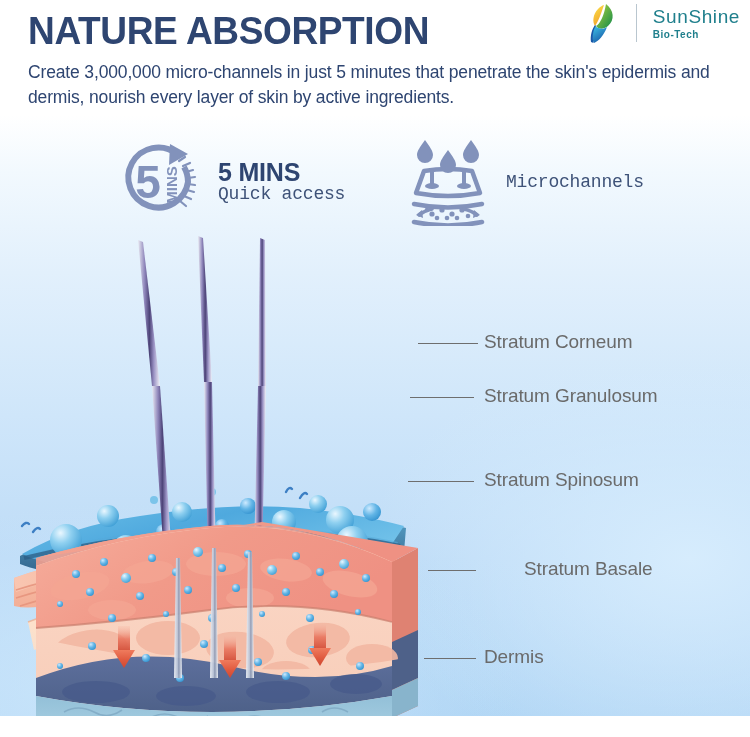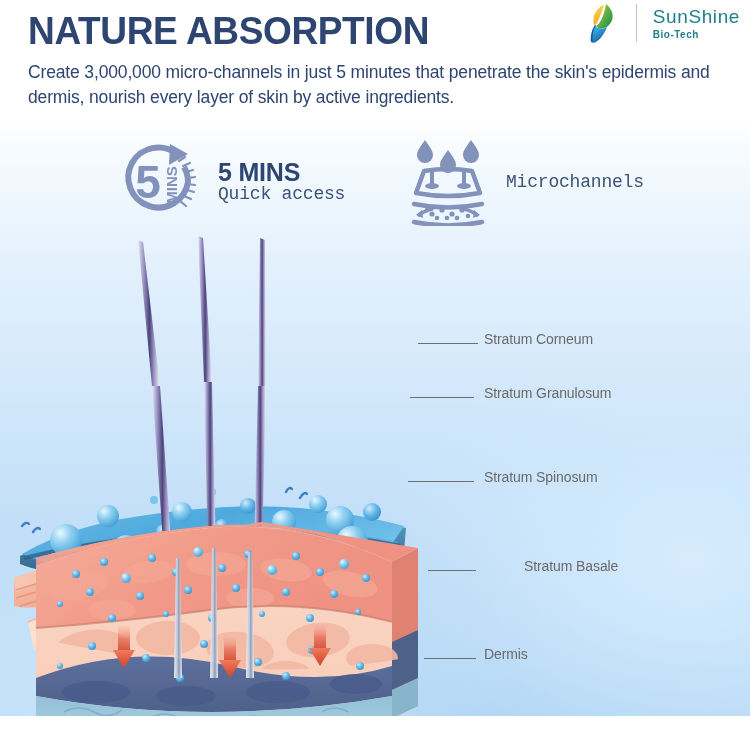--- a/index.html
+++ b/index.html
@@ -45,21 +45,21 @@
   .feature-text{display:flex;flex-direction:column;}
   .feature-value{font-size:25px;font-weight:bold;color:#2e4571;line-height:22px;letter-spacing:-.2px;}
   .feature-label{font-size:18px;color:#3e5278;line-height:23px;letter-spacing:-.2px;font-family:Liberation Mono, monospace;}
   #feature-mins{left:122px;top:140px;}
   #feature-channels{left:402px;top:138px;}
 
   
   #diagram{position:absolute;left:0;top:226px;width:520px;height:500px;}
   #labels{position:absolute;left:0;top:0;width:750px;height:737px;pointer-events:none;}
   .layer-label{
-    position:absolute;font-size:14px;color:#6a6a6a;letter-spacing:-.1px;white-space:nowrap;
+    position:absolute;font-size:19px;color:#6a6a6a;letter-spacing:-.1px;white-space:nowrap;
   }
   .leader{position:absolute;height:1px;background:#6e6e6e;}
 </style>
 </head>
 <body>
 
 <div id="poster">
 
   <div class="title">NATURE ABSORPTION</div>
   <div class="subtitle">Create 3,000,000 micro-channels in just 5 minutes that penetrate the skin's epidermis and dermis, nourish every layer of skin by active ingredients.</div>

